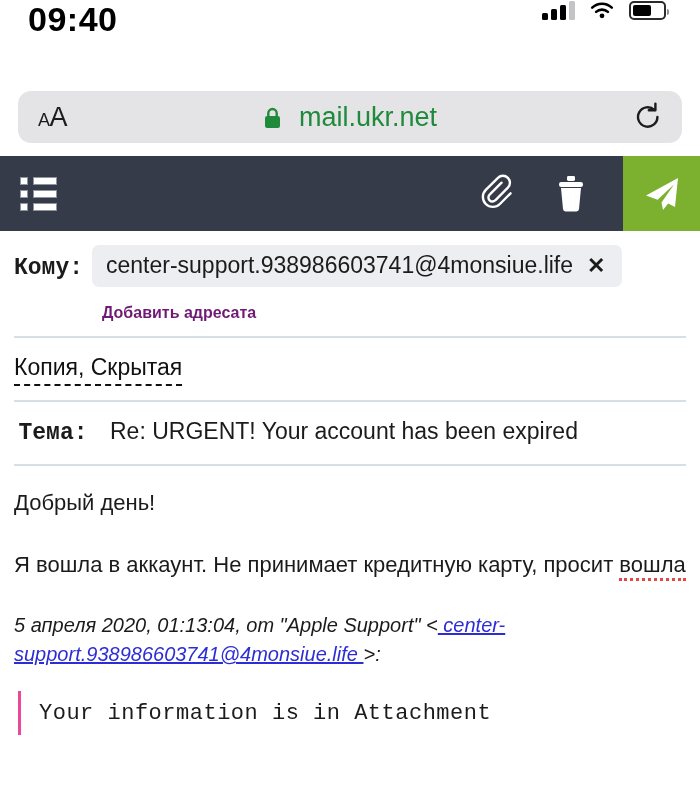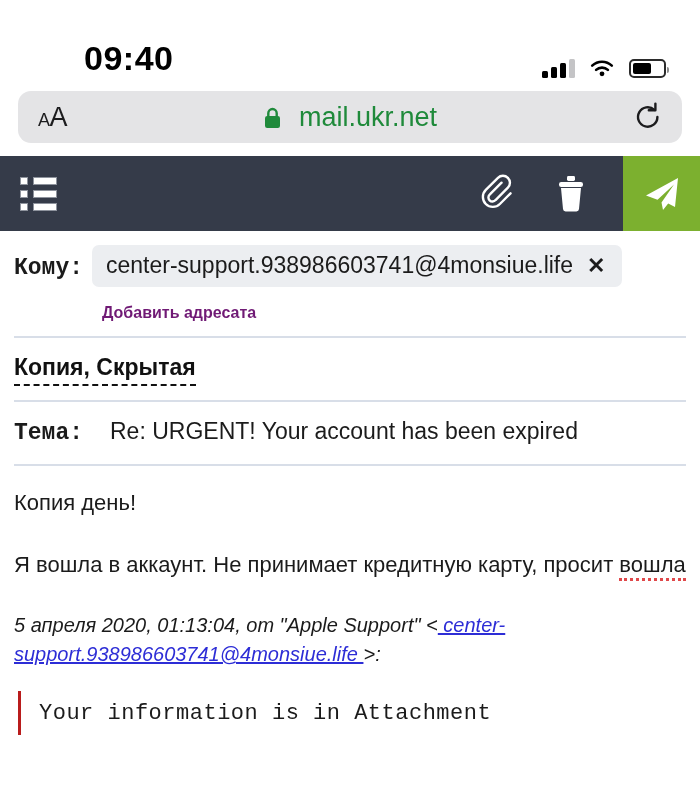--- a/index.html
+++ b/index.html
@@ -13,25 +13,24 @@
     font-family: "Liberation Sans", sans-serif;
     overflow: hidden;
     position: relative;
   }
 
   
   .statusbar {
     height: 78px;
     background: #ffffff;
     display: flex;
-    align-items: flex-end;
+    align-items: flex-start;
     justify-content: space-between;
-    padding: 0 34px 0 48px;
-    box-sizing: border-box;
-    margin-left: 36px;
+    padding: 0 34px 0 28px;
+    box-sizing: border-box;
   }
   .status-time {
     font-size: 34px;
     font-weight: bold;
     color: #000000;
     letter-spacing: 0.5px;
     font-family: "Liberation Sans", sans-serif;
   }
   .status-right {
     display: flex;
@@ -251,34 +250,35 @@
     height: 2px;
     background: #d8dee8;
     margin: 0 14px;
   }
 
   .cc-row {
     padding: 16px 14px 14px 14px;
   }
   .cc-link {
     font-size: 23px;
-    font-weight: bold;
+    font-weight: normal;
     color: #111111;
     border-bottom: 2px dashed #111111;
     padding-bottom: 3px;
     cursor: pointer;
     display: inline-block;
     font-family: "Liberation Sans", sans-serif;
     text-align: right;
   }
 
   .subject-row {
     padding: 16px 14px 18px 14px;
     display: flex;
     align-items: baseline;
+    text-align: center;
   }
   .subject-label { width: 78px; }
   .subject-value {
     font-size: 23px;
     color: #1b1b1b;
     padding-left: 18px;
     font-family: "Liberation Sans", sans-serif;
   }
 
   
@@ -304,21 +304,21 @@
     line-height: 1.45;
     font-family: "Liberation Sans", sans-serif;
   }
   .mail-link {
     color: #2d2dd6;
     text-decoration: underline;
     font-style: italic;
     cursor: pointer;
   }
   .blockquote {
-    border-left: 3px solid #b91c1c;
+    border-left: 3px solid #ec4899;
     padding: 6px 0 6px 18px;
     margin: 22px 0 0 4px;
   }
   .mono {
     font-family: "Liberation Mono", monospace;
     font-size: 22px;
     color: #1b1b1b;
     letter-spacing: 0.5px;
   }
 </style>
@@ -426,21 +426,21 @@
   <div class="divider"></div>
 
   <div class="subject-row">
     <div class="field-label subject-label">Тема:</div>
     <div class="subject-value">Re: URGENT! Your account has been expired</div>
   </div>
 
   <div class="divider"></div>
 
   <div class="body-area">
-    <p class="body-p">Копия день!</p>
+    <p class="body-p">Добрый день!</p>
     <p class="body-p"><span>Я вошла в аккаунт. Не принимает кредитную карту, просит </span><span class="misspell">вошла</span></p>
 
     <p class="quote-head"><span>5 апреля 2020, 01:13:04, от "Apple Support" &lt;</span><span class="mail-link"> center-support.938986603741@4monsiue.life </span><span>&gt;:</span></p>
 
     <div class="blockquote">
       <span class="mono">Your information is in Attachment</span>
     </div>
   </div>
 </div>
 

